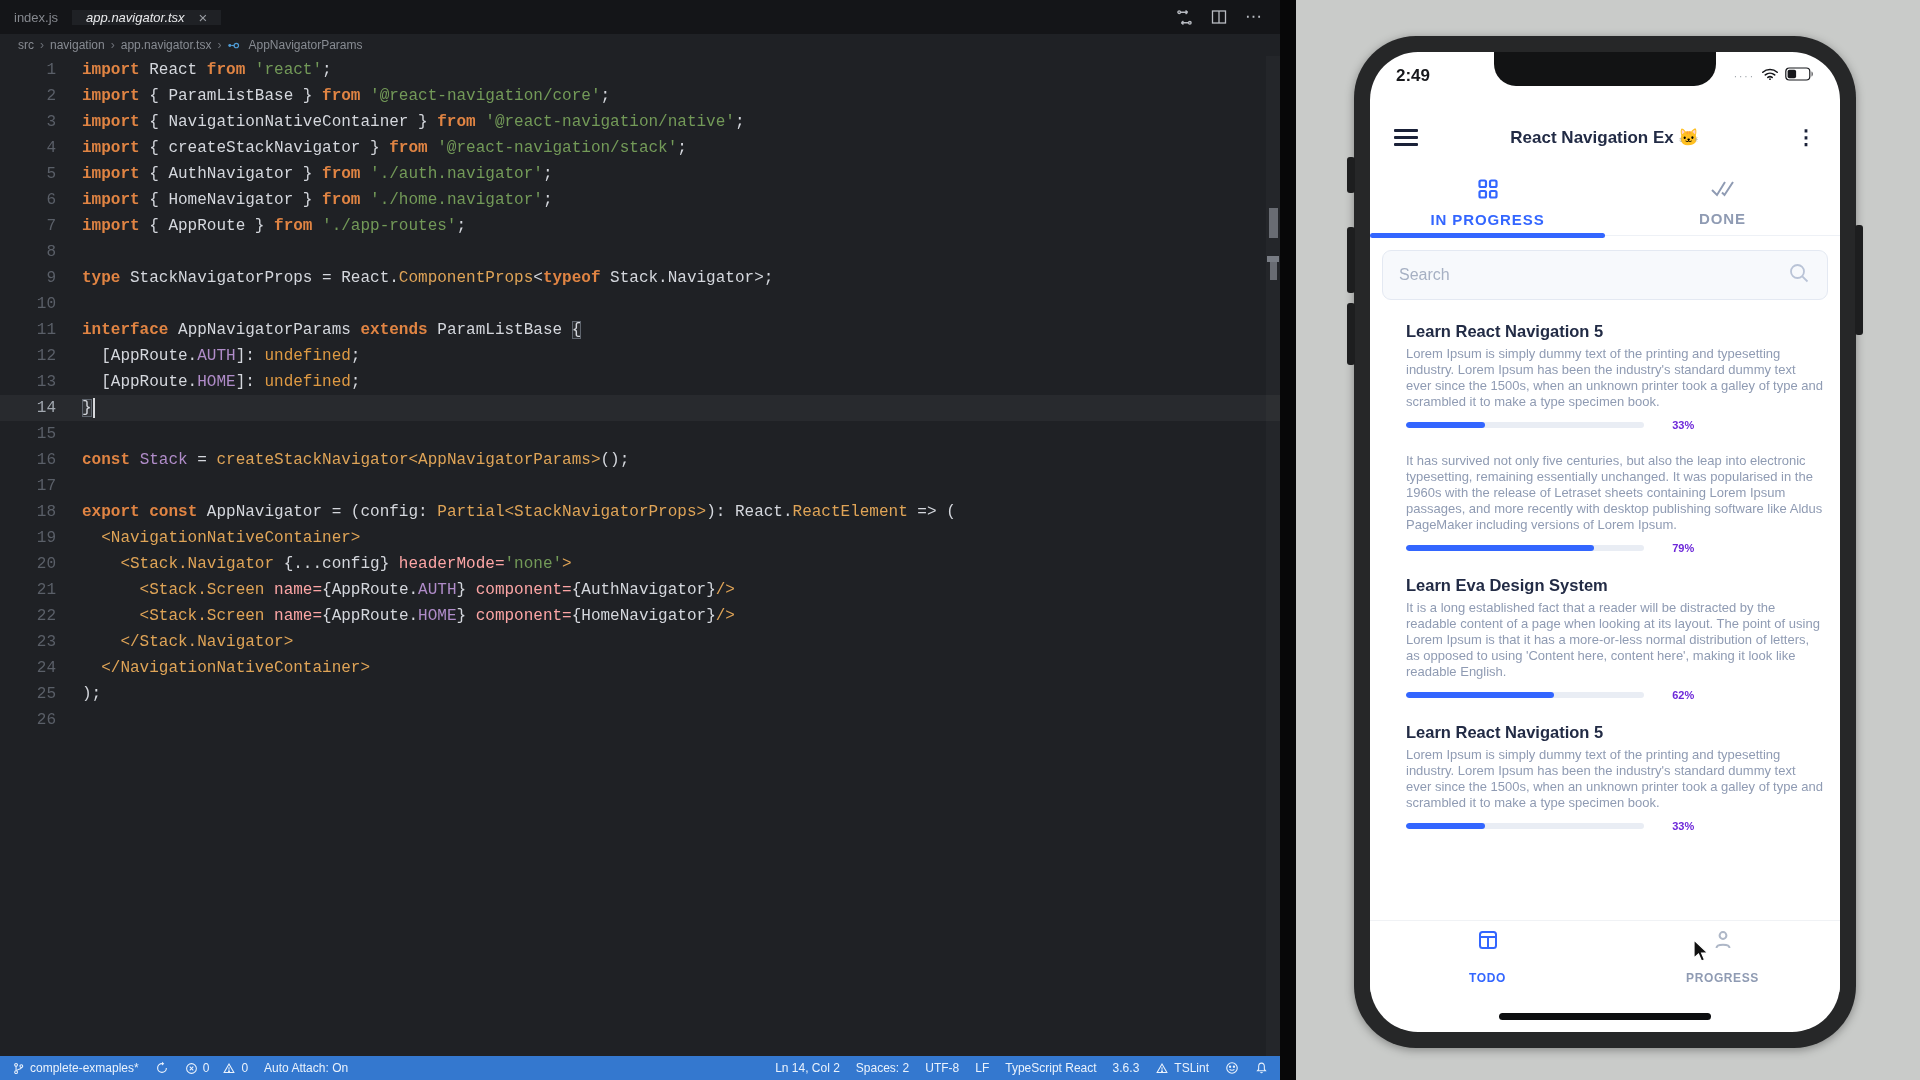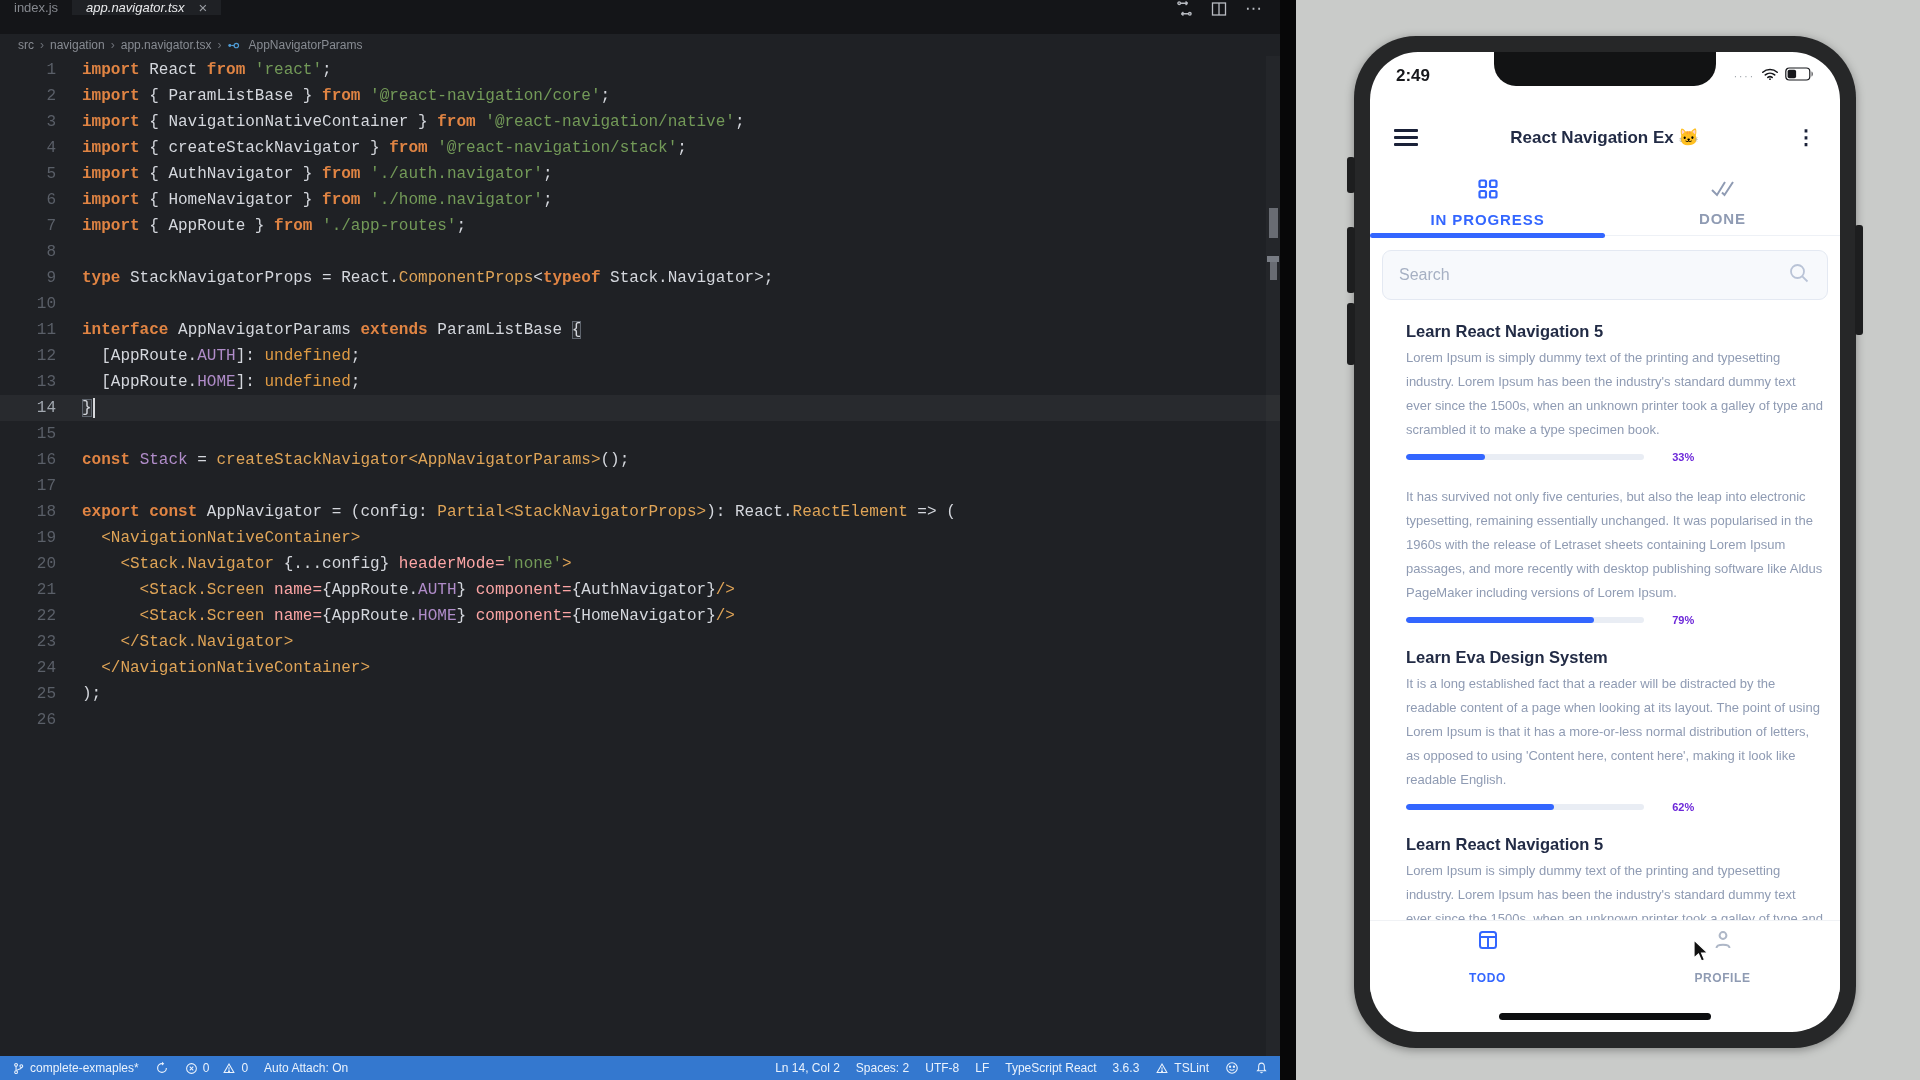--- a/index.html
+++ b/index.html
@@ -2,21 +2,21 @@
 <html><head>
 <meta charset="utf-8">
 <style>
   * { margin:0; padding:0; box-sizing:border-box; }
   html,body { width:1920px; height:1080px; overflow:hidden; background:#000; }
   body { font-family:"Liberation Sans", sans-serif; }
   .stage { position:relative; width:1920px; height:1080px; background:#c9cbc9; }
 
   
   .vscode { position:absolute; left:0; top:0; width:1296px; height:1080px; background:#1f2125; border-right:16px solid #070708; }
-  .tabbar { height:34px; background:#141518; display:flex; align-items:flex-start; }
+  .tabbar { height:34px; background:#141518; display:flex; align-items:center; }
   .tab { display:flex; align-items:center; padding:0 14px; font-size:13px; color:#85888e; background:#141518; cursor:pointer; }
   .tab.active { background:#1f2125; color:#e9eaec; font-style:italic; }
   .tab .close { margin-left:14px; font-style:normal; color:#9a9da3; font-size:15px; line-height:1; }
   .editor-actions { margin-left:auto; display:flex; align-items:center; gap:18px; padding-right:18px; color:#b9bcc2; }
   .editor-actions svg { display:block; }
   .breadcrumbs { height:22px; display:flex; align-items:center; gap:6px; padding-left:18px; font-size:12px; color:#878b92; background:#1f2125; }
   .crumb { cursor:pointer; }
   .crumb-sep { color:#6b6f76; font-size:12px; }
   .crumb-sym { display:inline-flex; align-items:center; margin-right:2px; }
 
@@ -74,21 +74,21 @@
   .p-tab.active .p-tab-label { color:#3366ff; }
   .p-tab.active::after { content:""; position:absolute; left:0; right:0; bottom:-3px; height:5px; background:#3366ff; border-radius:3px; }
 
   .p-search { position:absolute; left:12px; top:198px; width:446px; height:50px; background:#f7f9fc; border:1px solid #e4e9f2; border-radius:9px; display:flex; align-items:center; padding:0 16px; }
   .p-search input { flex:1; border:none; outline:none; background:transparent; font-size:16px; color:#222b45; font-family:"Liberation Sans", sans-serif; }
   .p-search input::placeholder { color:#a6b0c3; }
 
   .p-list { position:absolute; left:0; top:258px; width:100%; height:630px; overflow:hidden;padding-left:20px; }
   .task { padding:12px 16px 10px 16px; cursor:pointer; }
   .task-title { font-size:16.5px; font-weight:bold; color:#222b45; margin-bottom:5px; }
-  .task-body { font-size:13px; line-height:24px; color:#8f9bb3; }
+  .task-body { font-size:13px; line-height:16px; color:#8f9bb3; }
   .task-progress { display:flex; align-items:center; margin-top:9px; }
   .track { width:57%; height:6px; background:#e9edf4; border-radius:3px; overflow:hidden; }
   .fill { height:100%; background:#3366ff; border-radius:3px; }
   .pct { margin-left:28px; font-size:11px; font-weight:bold; color:#6d28d9; }
 
   .p-bottombar { position:absolute; left:0; bottom:40px; width:100%; height:72px; background:#fff; border-top:1px solid #f0f2f5; display:flex; }
   .b-tab { flex:1; display:flex; flex-direction:column; align-items:center; justify-content:center; gap:16px; cursor:pointer; }
   .b-label { font-size:12px; font-weight:bold; letter-spacing:0.6px; color:#8f9bb3; }
   .b-tab.active .b-label { color:#3366ff; }
 
@@ -376,21 +376,21 @@
             </span>
             <span class="b-label">TODO</span>
           </div>
           <div class="b-tab">
             <span>
               <svg width="22" height="22" viewBox="0 0 22 22" fill="none" stroke="#aeb7c7" stroke-width="2">
                 <circle cx="11" cy="6.5" r="3.4"></circle>
                   <path d="M4.5 19 C4.5 14.5 17.5 14.5 17.5 19"></path>
               </svg>
             </span>
-            <span class="b-label">PROFILE</span>
+            <span class="b-label">PROGRESS</span>
           </div>
         </div>
 
         <div class="home-indicator"></div>
       </div>
     </div>
 
     <div class="mouse-cursor">
       <svg width="22" height="24" viewBox="0 0 22 24">
         <path d="M2 1 L2 19 L6.5 15 L9.5 22 L12.5 20.8 L9.6 14 L15.5 13.8 Z" fill="#111" stroke="#fff" stroke-width="1.2"></path>

